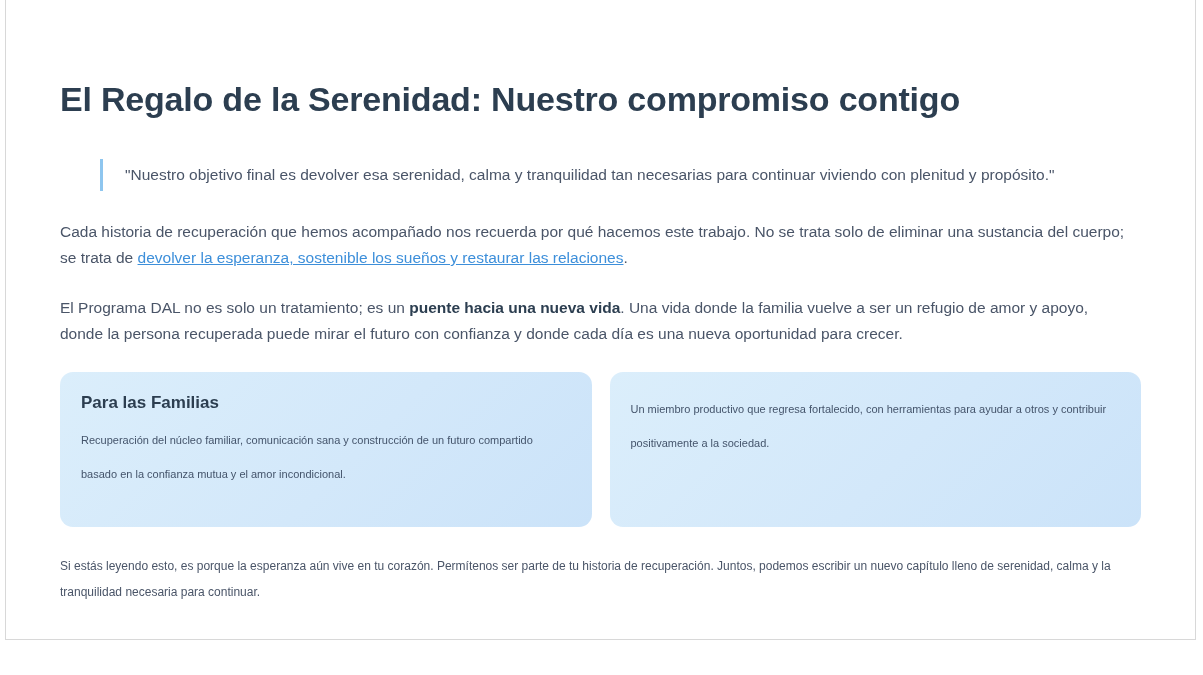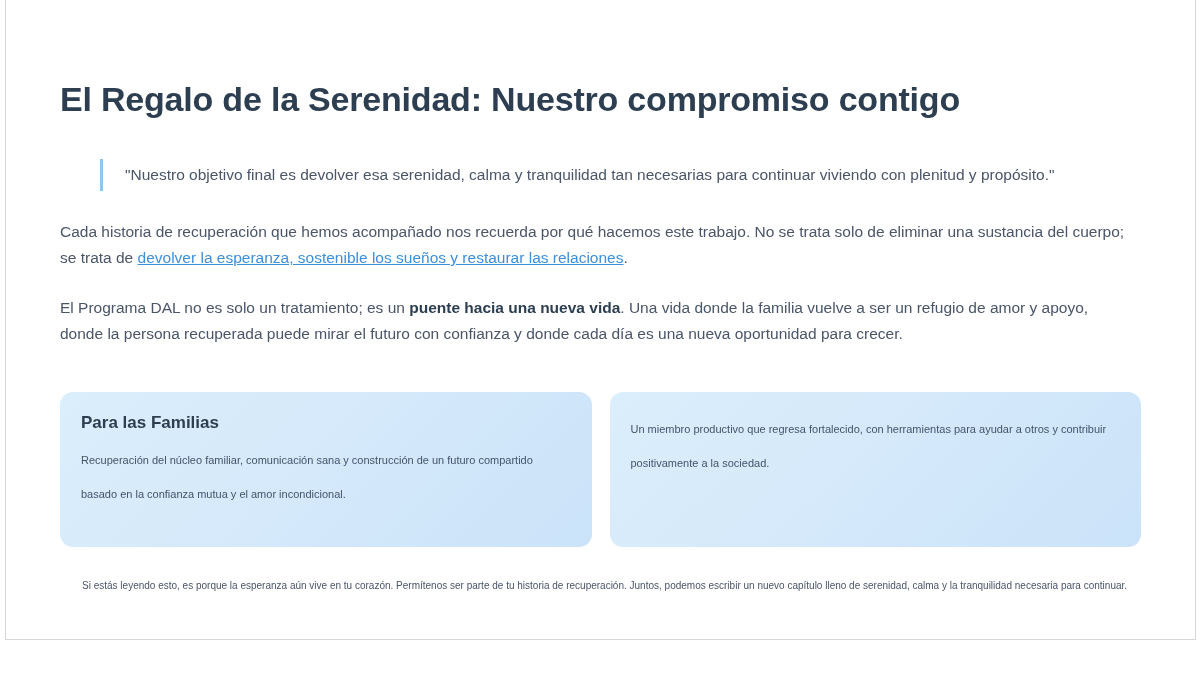--- a/index.html
+++ b/index.html
@@ -71,21 +71,21 @@
     color: #3d8fda;
   }
   .strong-accent {
     font-weight: 700;
     color: #2c3e50;
   }
 
   .card-row {
     display: flex;
     gap: 18px;
-    margin-top: 45px;
+    margin-top: 25px;
     width: 1081px;
     justify-content: space-between;
   }
   .info-card {
     flex: 1 1 0;
     background: linear-gradient(135deg, #dbeefb 0%, #d3e8fa 55%, #cbe3f9 100%);
     border-radius: 13px;
     padding: 20px 20px 19px 21px;
     box-sizing: border-box;
     min-height: 155px;
@@ -99,25 +99,24 @@
   }
   .card-body {
     margin: 0;
     font-size: 11px;
     line-height: 34px;
     color: #44546b;
   }
 
   .closing-para {
     margin-top: 26px;
-    font-size: 10px;
+    font-size: 12px;
     line-height: 26px;
     color: #4a5568;
     max-width: 1060px;
-    margin-left: 22px;
   }
 </style>
 </head>
 <body>
 
 <div class="page-frame">
   <div class="content">
 
     <h1 class="page-title">El Regalo de la Serenidad: Nuestro compromiso contigo</h1>
 

